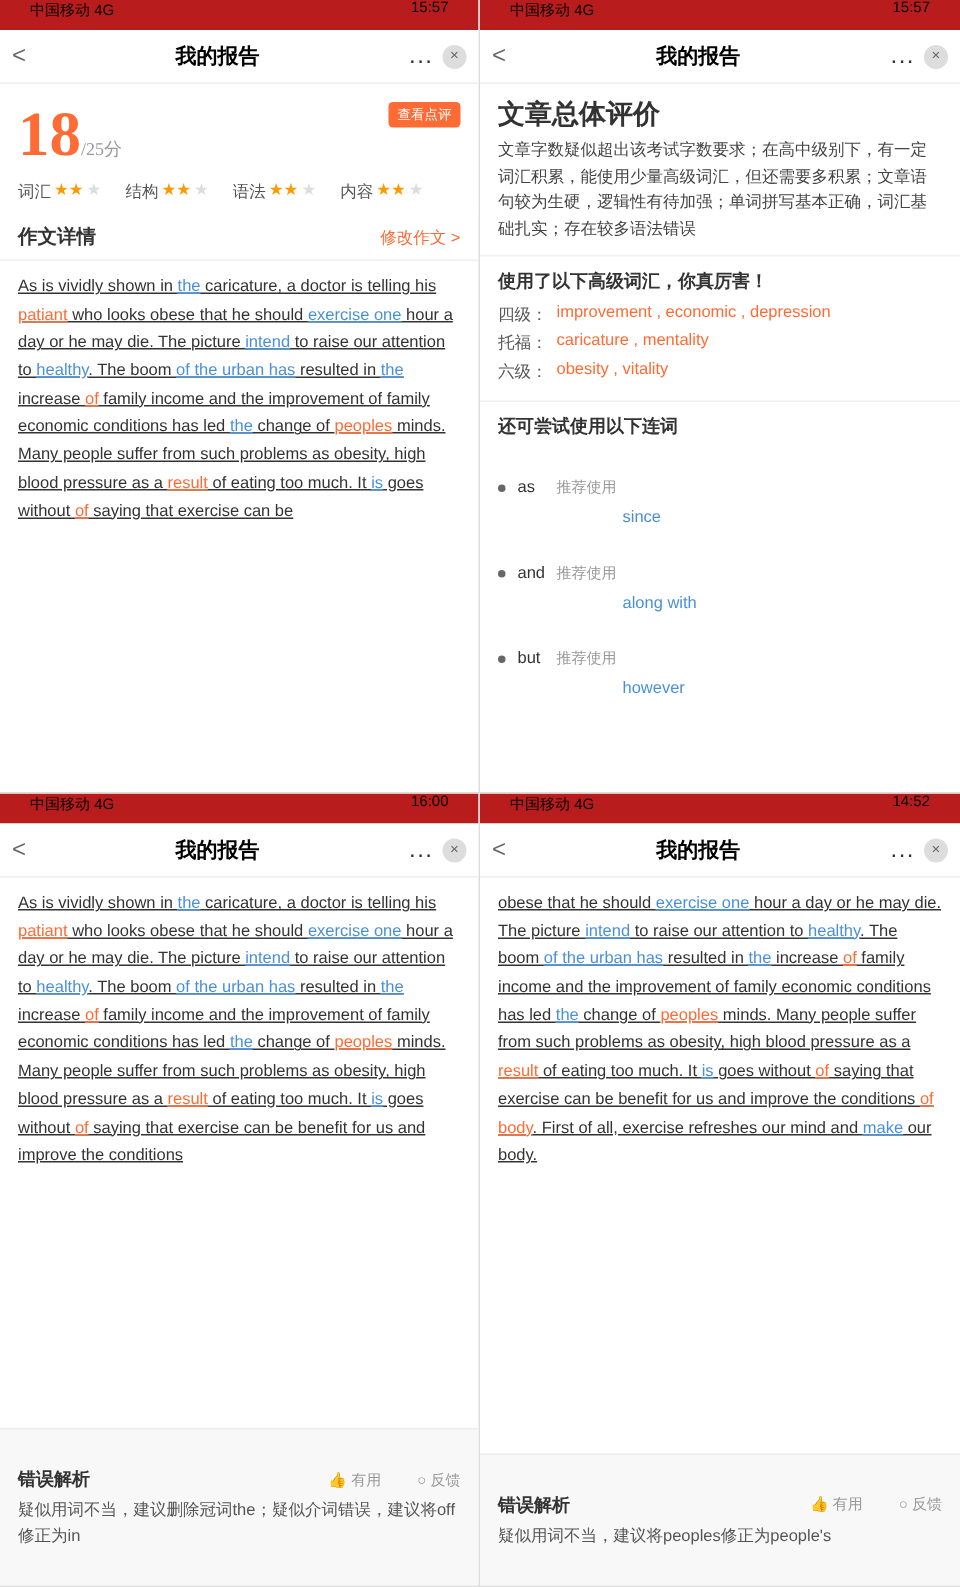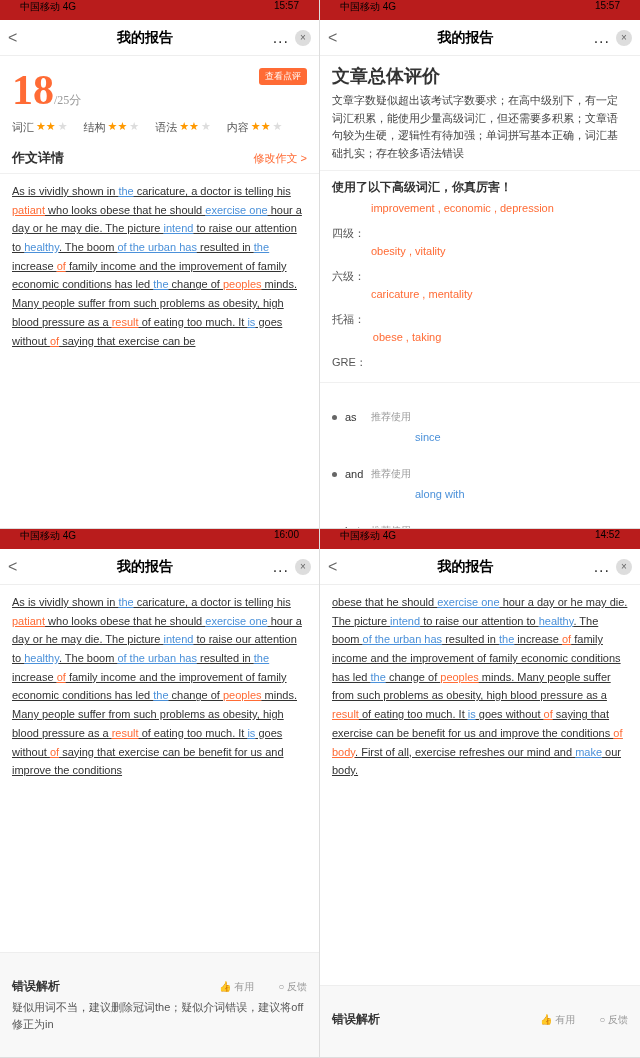--- a/index.html
+++ b/index.html
@@ -36,21 +36,21 @@
     .underline-orange { text-decoration: underline; color: #ff6b35; }
     
     
     .overall-section { padding: 8px 12px; flex-shrink: 0; border-bottom: 0.5px solid #f0f0f0; }
     .overall-title { font-size: 18px; font-weight: 600; color: #333; margin-bottom: 4px; }
     .overall-text { font-size: 11px; line-height: 1.6; color: #444; }
     
     .vocab-section { padding: 8px 12px; flex-shrink: 0; border-bottom: 0.5px solid #f0f0f0; }
     .vocab-title { font-size: 12px; font-weight: 600; color: #333; margin-bottom: 6px; }
     .vocab-item { font-size: 11px; margin-bottom: 4px; display: flex; align-items: flex-start; gap: 6px; }
-    .vocab-level { color: #555; min-width: 28px; font-weight: 500; margin-top: 24px; }
+    .vocab-level { color: #555; min-width: 28px; font-weight: 500; }
     .vocab-words { color: #ff6b35; }
     
     .connectors-section { padding: 8px 12px; flex: 1; }
     .connectors-title { font-size: 12px; font-weight: 600; color: #333; margin-bottom: 6px; }
     .connector-item { font-size: 11px; margin-bottom: 5px; display: flex; align-items: center; gap: 4px; }
     .conn-word { color: #333; min-width: 22px; }
     .conn-label { color: #999; font-size: 10px; }
     .conn-suggest { color: #4a90d9; margin-top: 40px; }
     
     
@@ -151,34 +151,31 @@
       <div class="overall-text">文章字数疑似超出该考试字数要求；在高中级别下，有一定词汇积累，能使用少量高级词汇，但还需要多积累；文章语句较为生硬，逻辑性有待加强；单词拼写基本正确，词汇基础扎实；存在较多语法错误</div>
     </div>
 
     <div class="vocab-section">
       <div class="vocab-title">使用了以下高级词汇，你真厉害！</div>
       <div class="vocab-item">
         <span class="vocab-level">四级：</span>
         <span class="vocab-words">improvement , economic , depression</span>
       </div>
       <div class="vocab-item">
+        <span class="vocab-level">托福：</span>
+        <span class="vocab-words">caricature , mentality</span>
+      </div>
+      <div class="vocab-item">
         <span class="vocab-level">六级：</span>
         <span class="vocab-words">obesity , vitality</span>
       </div>
-      <div class="vocab-item">
-        <span class="vocab-level">托福：</span>
-        <span class="vocab-words">caricature , mentality</span>
-      </div>
-      <div class="vocab-item">
-        <span class="vocab-level">GRE：</span>
-        <span class="vocab-words">obese , taking</span>
-      </div>
     </div>
 
     <div class="connectors-section">
+      <div class="connectors-title">还可尝试使用以下连词</div>
       <div class="connector-item">
         <span class="dot"></span>
         <span class="conn-word">as</span>
         <span class="conn-label">推荐使用</span>
         <span class="conn-suggest">since</span>
       </div>
       <div class="connector-item">
         <span class="dot"></span>
         <span class="conn-word">and</span>
         <span class="conn-label">推荐使用</span>
@@ -253,15 +250,16 @@
     </div>
 
     <div class="error-section">
       <div class="error-header">
         <span class="error-title">错误解析</span>
         <div class="error-actions">
           <span>👍 有用</span>
           <span>○ 反馈</span>
         </div>
       </div>
+      <div class="error-text">疑似用词不当，建议将peoples修正为people's</div>
     </div>
   </div>
 </div>
 
 </body></html>

